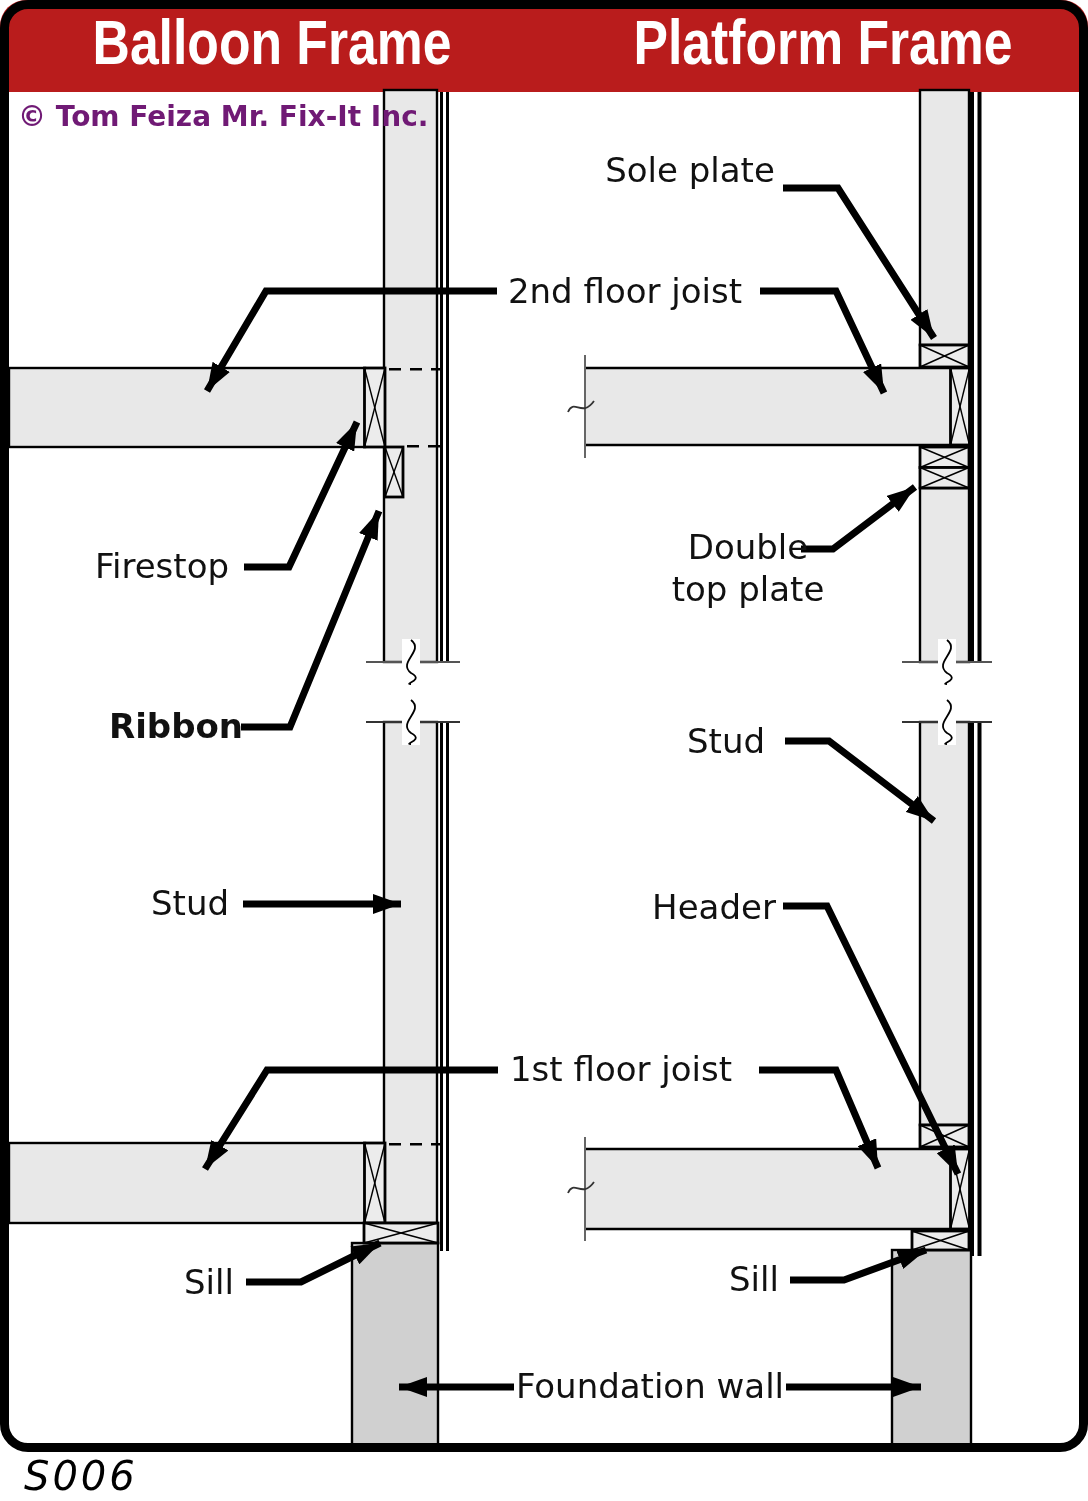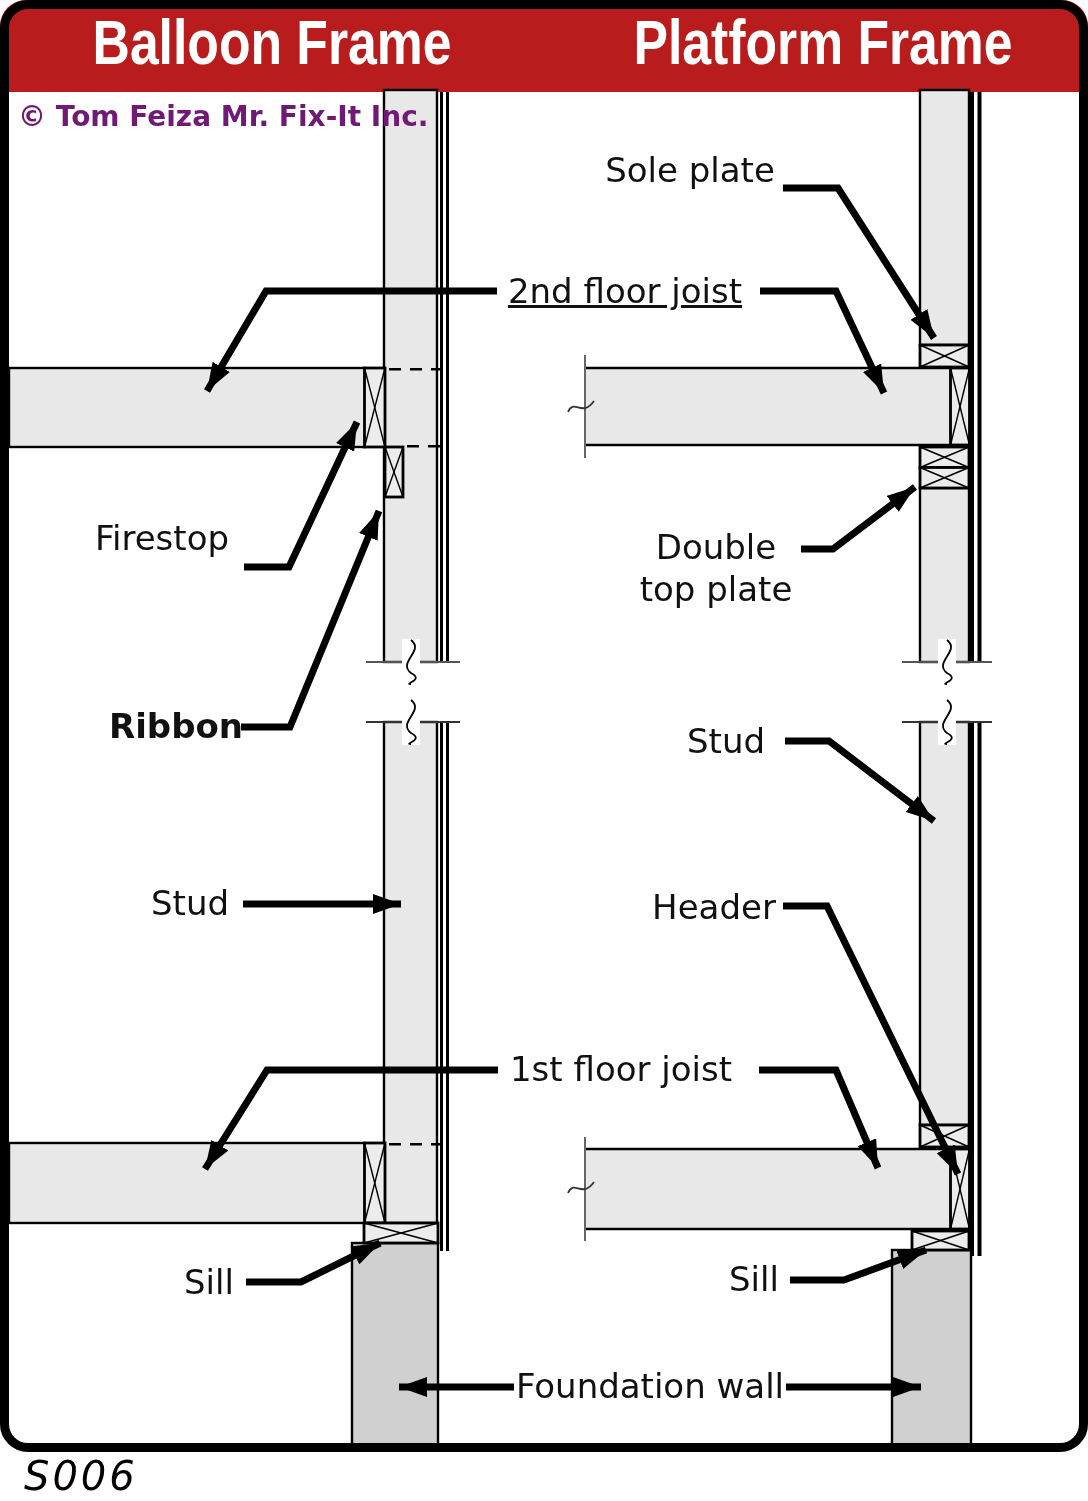--- a/index.html
+++ b/index.html
@@ -10,21 +10,21 @@
   .title{position:absolute;top:6px;white-space:nowrap;color:#ffffff;
          font-family:"Liberation Sans",sans-serif;font-weight:bold;font-size:63px;
          transform:translateX(-50%);}
   .title .squeeze{display:inline-block;transform:scaleX(0.82);transform-origin:center;}
   .frame-border{position:absolute;left:0;top:0;width:1088px;height:1452px;
                 border:9px solid #000000;border-radius:28px;box-sizing:border-box;
                 pointer-events:none;z-index:30;}
   svg.draw{position:absolute;left:0;top:0;z-index:10;}
   .lbl{position:absolute;z-index:20;font-size:34px;color:#111111;white-space:nowrap;
        transform:translateX(-50%);line-height:42px;}
-  .lbl.center2{text-align:center;}
+  .lbl.center2{text-align:center;margin-left:32px;}
   .copyright{position:absolute;left:18px;top:100px;z-index:20;font-size:28px;color:#701a75;
              white-space:nowrap;font-weight:bold;}
   .code{position:absolute;left:16px;top:1453px;z-index:20;font-size:40px;font-style:italic;
         letter-spacing:3px;color:#000000;margin-left:8px;}
 </style>
 </head>
 <body>
 
 <div class="page">
 
@@ -180,23 +180,23 @@
       <polyline points="783,906 827,906 958,1174"></polyline>
       <polyline points="498,1070 267,1070 205,1169"></polyline>
       <polyline points="759,1070 836,1070 878,1168"></polyline>
       <polyline points="246,1282 301,1282 380,1243"></polyline>
       <polyline points="790,1280 844,1280 926,1250"></polyline>
       <polyline points="514,1387 399,1387"></polyline>
       <polyline points="786,1387 921,1387"></polyline>
     </g>
   </svg>
 
-  <div class="lbl" style="left:625px;top:270px;text-decoration:underline;">2nd floor joist</div>
+  <div class="lbl" style="left:625px;top:270px;">2nd floor joist</div>
   <div class="lbl" style="left:690px;top:149px;">Sole plate</div>
-  <div class="lbl" style="left:162px;top:517px;">Firestop</div>
+  <div class="lbl" style="left:162px;top:545px;">Firestop</div>
   <div class="lbl center2" style="left:716px;top:526px;">
     <div>Double</div>
     <div>top plate</div>
   </div>
   <div class="lbl" style="left:176px;top:705px;font-weight:bold;">Ribbon</div>
   <div class="lbl" style="left:726px;top:720px;">Stud</div>
   <div class="lbl" style="left:190px;top:882px;">Stud</div>
   <div class="lbl" style="left:714px;top:886px;">Header</div>
   <div class="lbl" style="left:621px;top:1048px;">1st floor joist</div>
   <div class="lbl" style="left:209px;top:1261px;">Sill</div>

